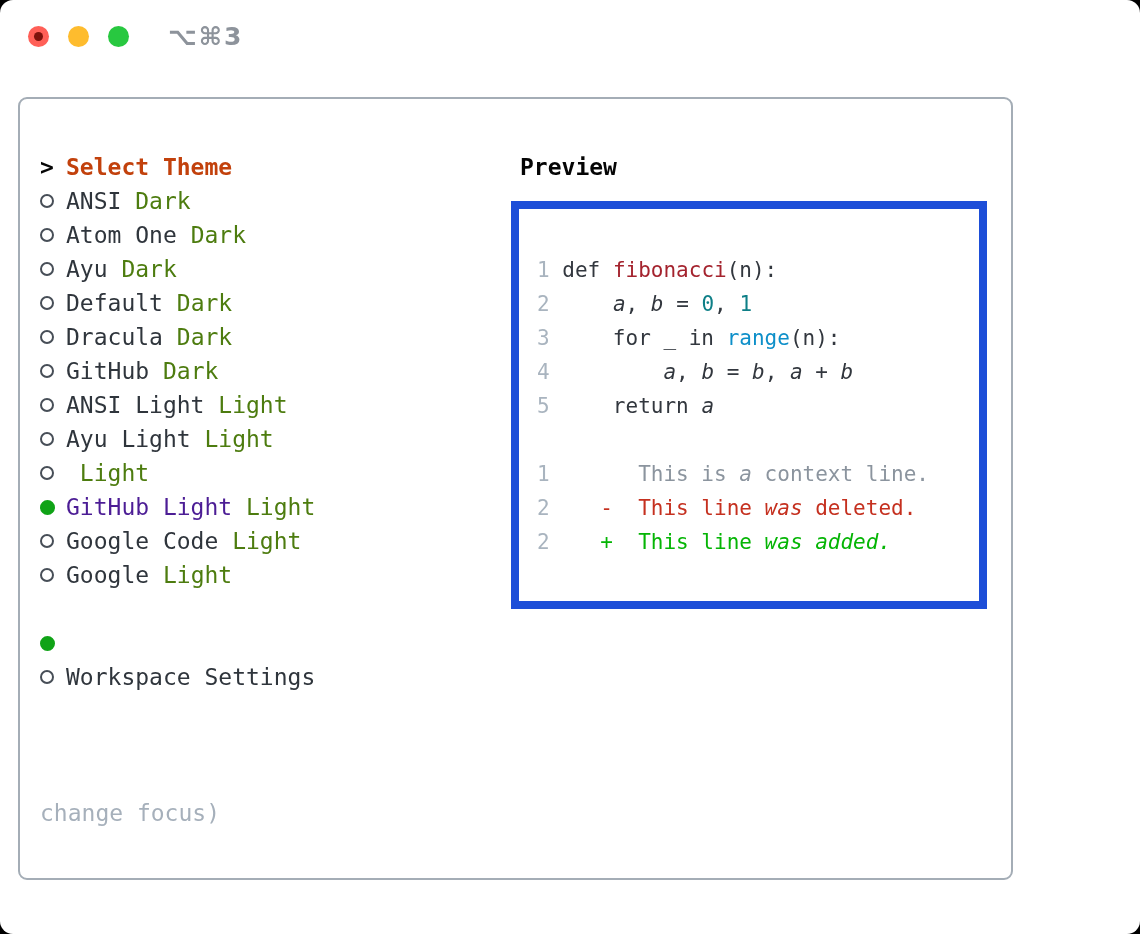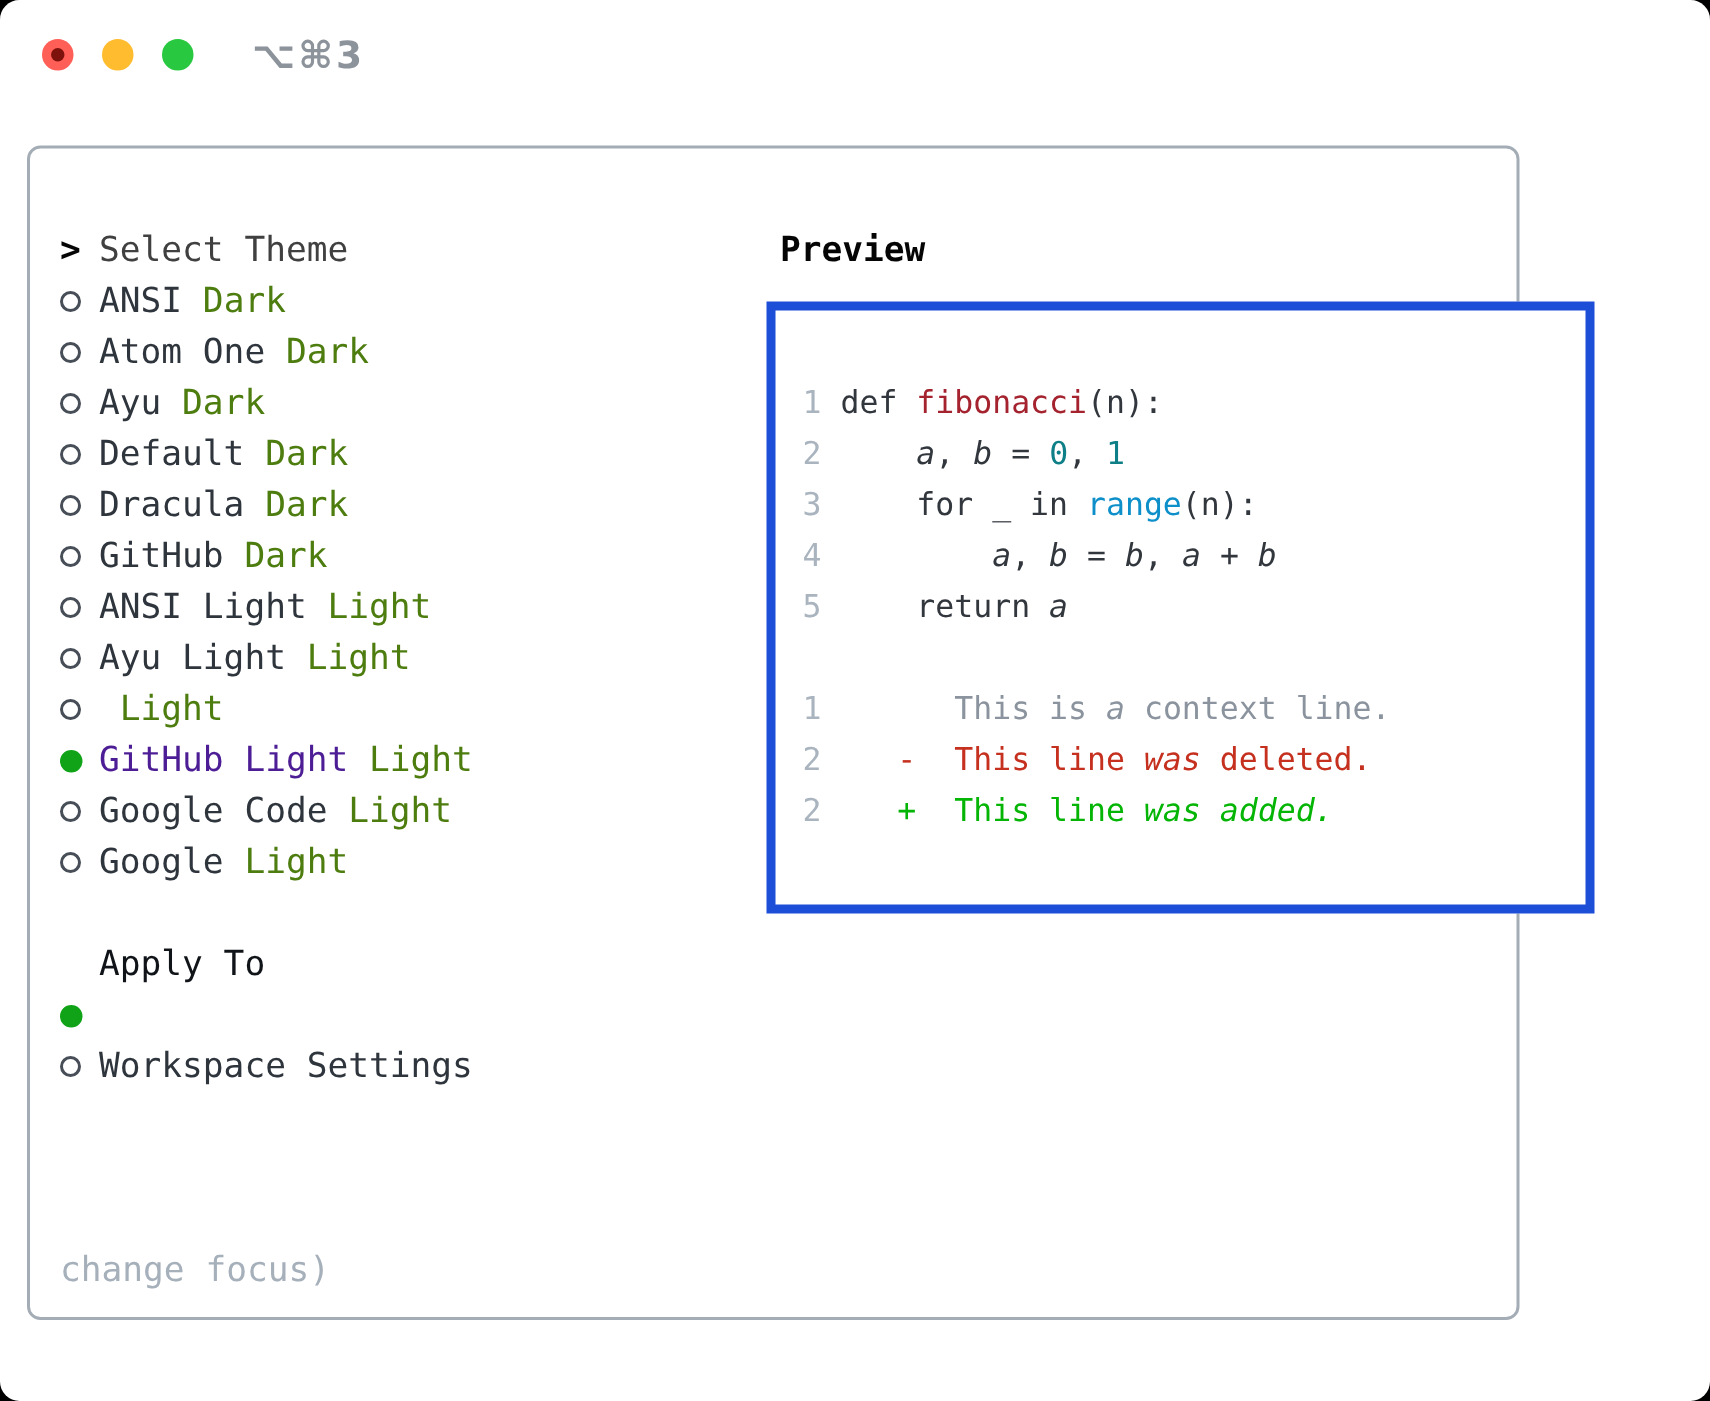--- a/index.html
+++ b/index.html
@@ -32,39 +32,39 @@
     border:2px solid #a4adb6;border-radius:9px;box-sizing:border-box;background:#fff;
   }
   
   .left{
     position:absolute;left:20px;top:51px;width:440px;
     font-size:23px;color:#2f353c;
   }
   .row{display:flex;align-items:center;height:34px;white-space:pre;}
   .slot{width:26px;flex:0 0 26px;display:flex;align-items:center;}
   .prompt{font-weight:bold;color:#050505;}
-  .hdr{font-weight:normal;color:#404040;}
+  .hdr{font-weight:bold;color:#c2410c;}
   .subhdr{color:#101418;}
   .radio{
     width:10px;height:10px;border:2px solid #474e57;border-radius:50%;
     display:inline-block;
   }
   .radio.sel{background:#10a317;border-color:#10a317;width:11px;height:11px;}
   .row.sel .label{color:#4c1d95;}
   .tag{color:#4d7c0f;}
   .spacer{height:34px;}
   .hint{color:#a6b0bb;line-height:34px;white-space:pre;}
   
   .preview-title{
     position:absolute;left:500px;top:51px;height:34px;display:flex;align-items:center;
     font-size:23px;font-weight:bold;color:#050505;
   }
   .preview-box{
-    position:absolute;left:491px;top:102px;width:552px;height:408px;
-    border:6px solid #1d4ed8;box-sizing:border-box;background:#fff;
+    position:absolute;left:491px;top:102px;width:476px;height:408px;
+    border:8px solid #1d4ed8;box-sizing:border-box;background:#fff;
   }
   .preview-box pre{
     margin:0;padding:44px 0 0 18px;
     font-family:"DejaVu Sans Mono","Liberation Mono",monospace;
     font-size:21px;line-height:34px;color:#32373e;
   }
   .ln{color:#a9b4bf;}
   .c-fg{color:#32373e;}
   .c-red{color:#a4232e;}
   .c-teal{color:#0e7f87;}
@@ -104,24 +104,20 @@
           <div class="row"><span class="slot"><span class="radio"></span></span><span class="label">ANSI Light</span><span class="tag"> Light</span></div>
           <div class="row"><span class="slot"><span class="radio"></span></span><span class="label">Ayu Light</span><span class="tag"> Light</span></div>
           <div class="row"><span class="slot"><span class="radio"></span></span><span class="tag"> Light</span></div>
           <div class="row sel"><span class="slot"><span class="radio sel"></span></span><span class="label">GitHub Light</span><span class="tag"> Light</span></div>
           <div class="row"><span class="slot"><span class="radio"></span></span><span class="label">Google Code</span><span class="tag"> Light</span></div>
           <div class="row"><span class="slot"><span class="radio"></span></span><span class="label">Google</span><span class="tag"> Light</span></div>
         </div>
 
       <div class="spacer"></div>
 
-      <div class="row">
-        <span class="slot"></span>
-        <span class="subhdr">Apply To</span>
-      </div>
 
       <div id="apply-list">
           <div class="row sel"><span class="slot"><span class="radio sel"></span></span></div>
           <div class="row"><span class="slot"><span class="radio"></span></span><span class="label">Workspace Settings</span></div>
         </div>
 
       <div class="spacer"></div>
 
       <div class="hint">
         <div>change focus)</div>

